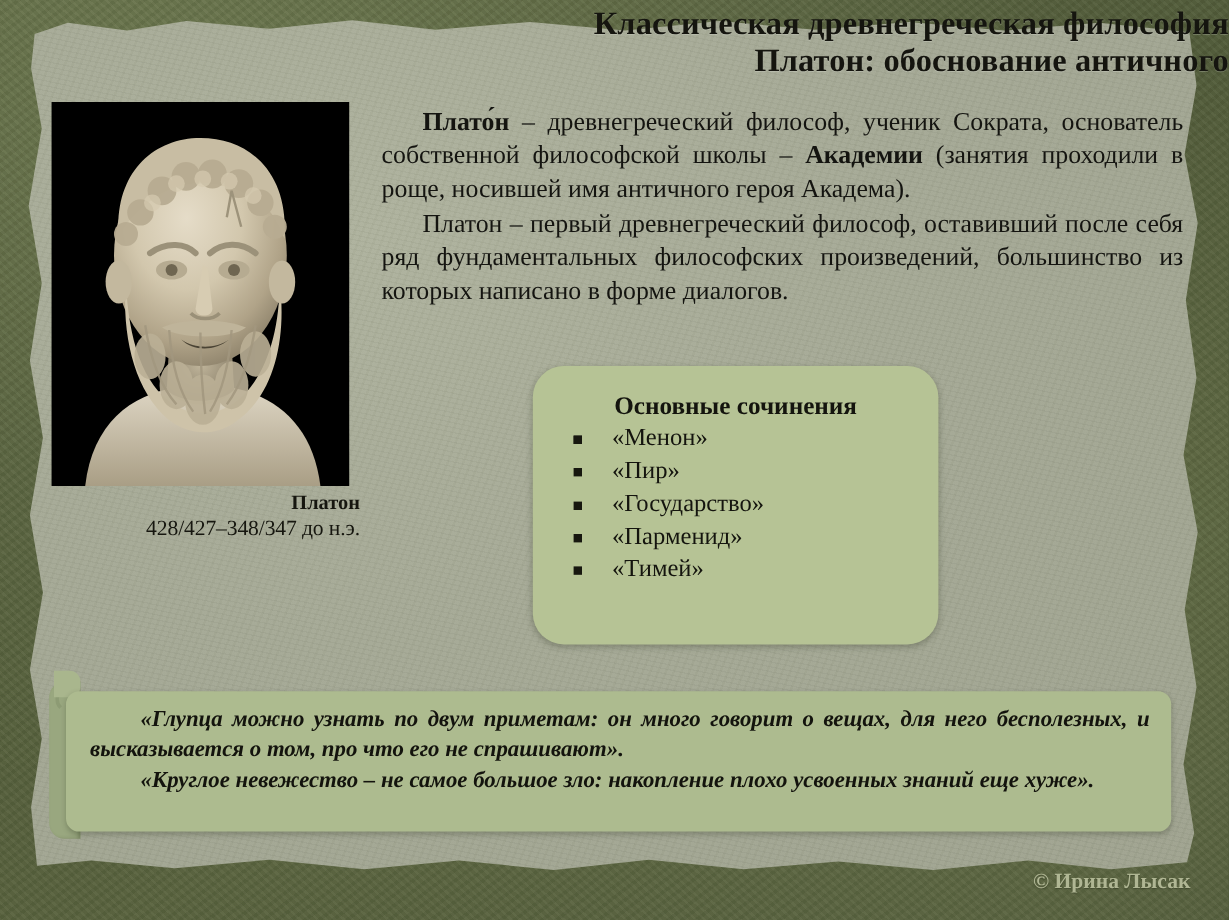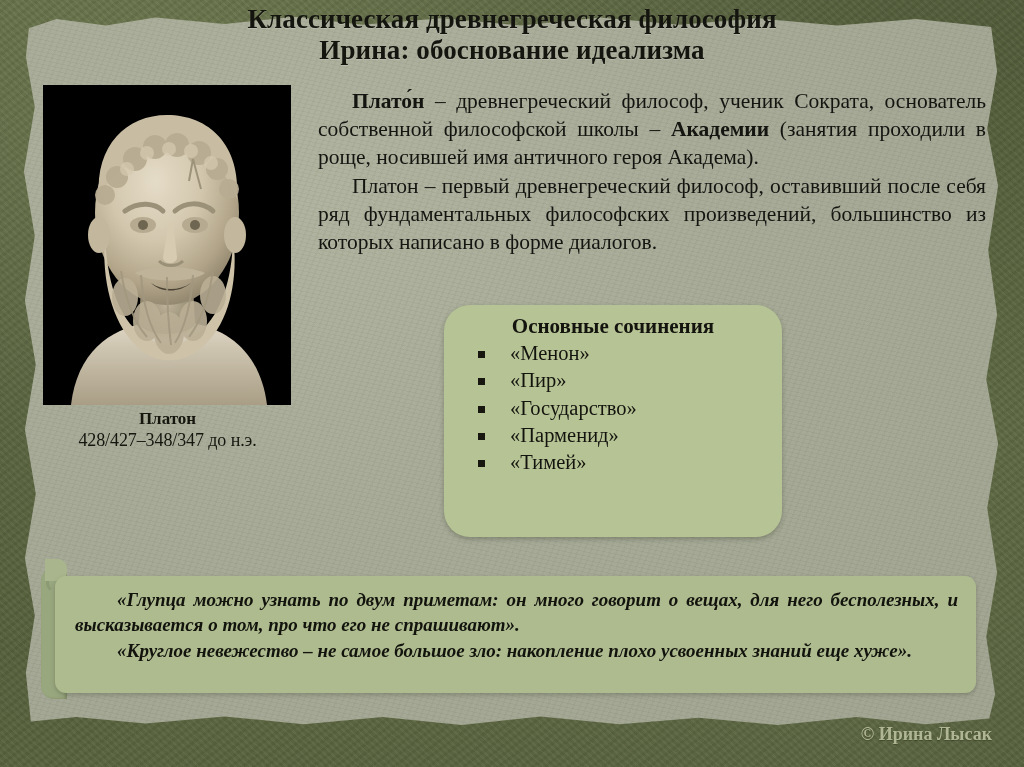--- a/index.html
+++ b/index.html
@@ -81,21 +81,21 @@
       repeating-linear-gradient(-68deg, rgba(0,0,0,0.018) 0 2px, rgba(255,255,255,0.015) 2px 6px);
     pointer-events: none;
   }
 
   
   .title {
     position: absolute;
     left: 0;
     top: 4px;
     width: 1024px;
-    text-align: center;
+    text-align: right;
     font-size: 27px;
     font-weight: bold;
     line-height: 1.16;
     color: #15150f;
     letter-spacing: 0.1px;
     text-shadow: 0 1px 0 rgba(255,255,255,0.18);
     z-index: 5;
   }
   .title .l2 { display: block; }
 
@@ -114,21 +114,21 @@
     background: #000;
     overflow: hidden;
   }
   .portrait svg { display: block; width: 100%; height: 100%; }
 
   .caption {
     position: absolute;
     left: 35px;
     top: 408px;
     width: 265px;
-    text-align: center;
+    text-align: right;
     color: #16160f;
     z-index: 5;
   }
   .caption .cap-name {
     font-size: 17px;
     font-weight: bold;
     line-height: 1.25;
   }
   .caption .cap-dates {
     font-size: 18px;
@@ -165,20 +165,21 @@
     z-index: 6;
     padding: 9px 10px 8px 10px;
   }
   .works-title {
     text-align: center;
     font-size: 21px;
     font-weight: bold;
     color: #14140e;
     line-height: 1.2;
     margin-bottom: 1px;
+    margin-top: 12px;
   }
   .works-list { list-style: none; margin: 0; padding: 0 0 0 18px; }
   .works-list li {
     position: relative;
     font-size: 20.5px;
     line-height: 1.33;
     color: #14140e;
     padding-left: 38px;
   }
   .works-list li .bullet {
@@ -267,21 +268,21 @@
 </style>
 </head>
 <body>
 
 <div class="slide">
 
   <div class="paper"></div>
 
   <div class="title">
     <span class="l1">Классическая древнегреческая философия</span>
-    <span class="l2">Ирина: обоснование идеализма</span>
+    <span class="l2">Платон: обоснование античного</span>
   </div>
 
   <div class="portrait-wrap">
     <div class="portrait">
       <svg viewBox="0 0 248 320" preserveAspectRatio="none">
         <defs>
           <radialGradient id="marble" cx="42%" cy="33%" r="72%">
             <stop offset="0%" stop-color="#e5dcc8"></stop>
             <stop offset="45%" stop-color="#d2c7ad"></stop>
             <stop offset="78%" stop-color="#b0a388"></stop>

